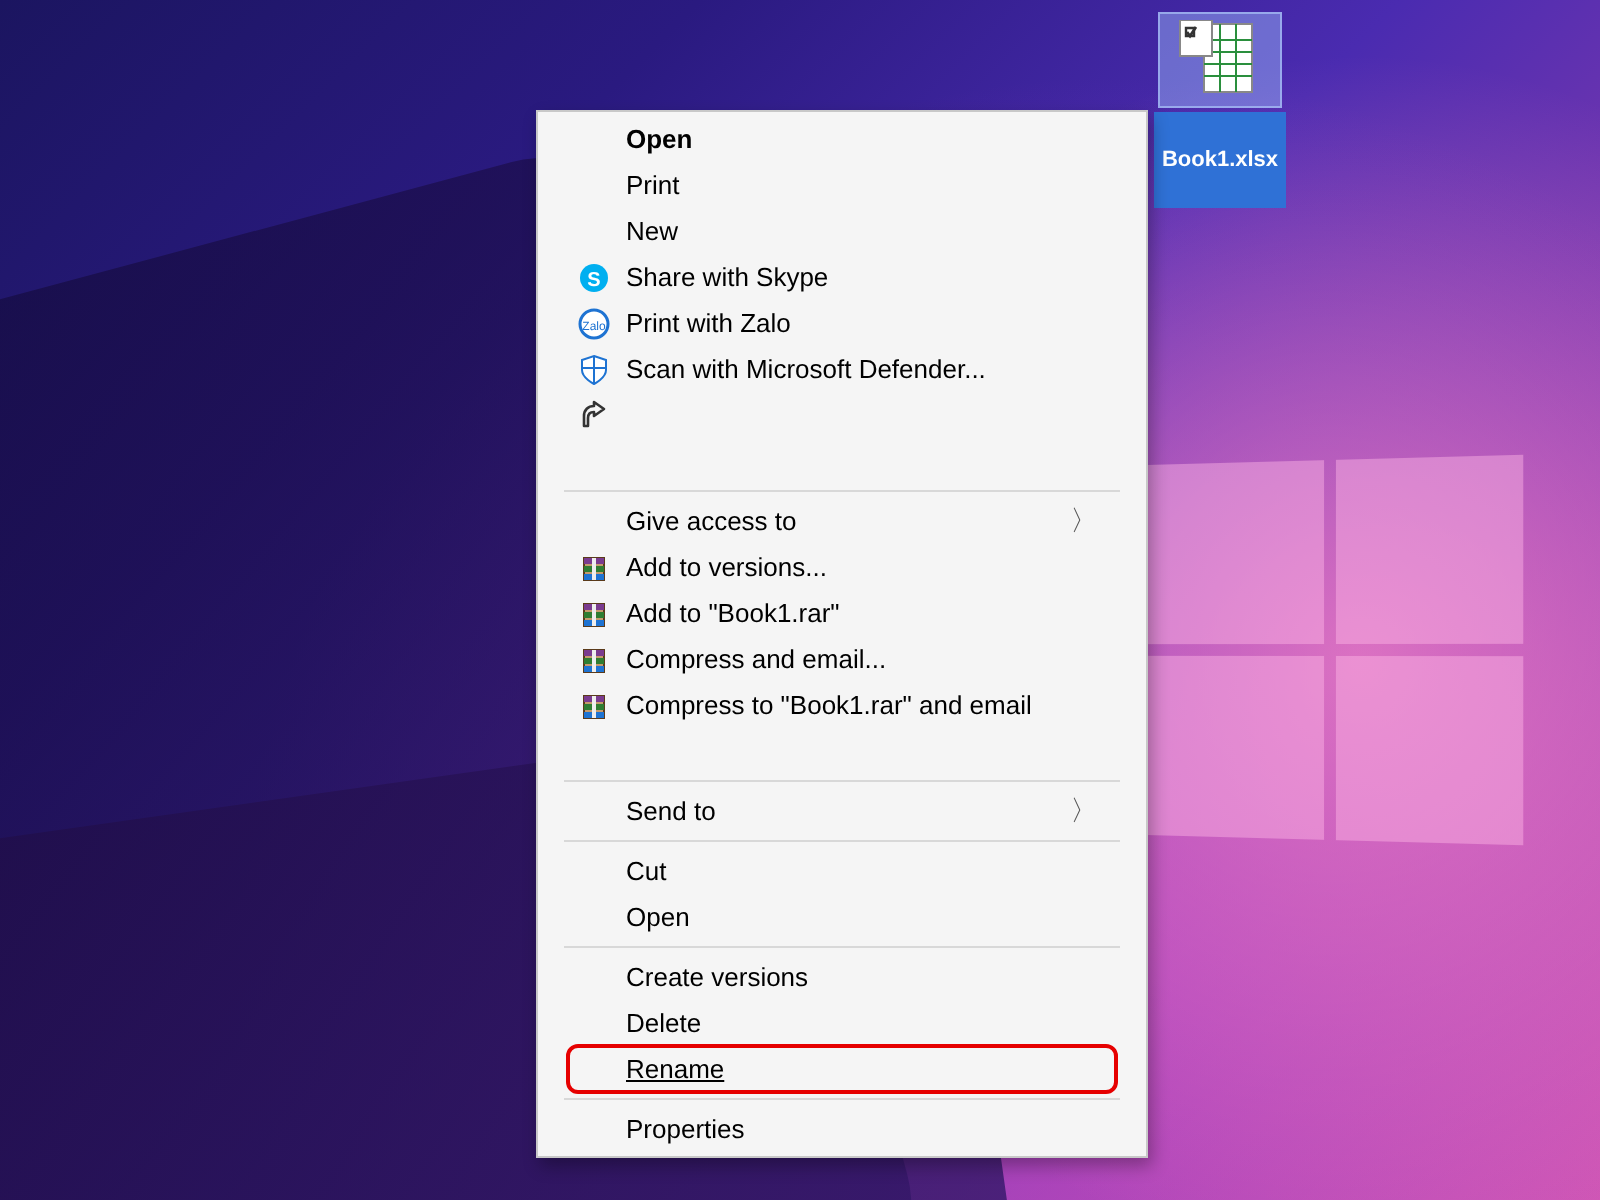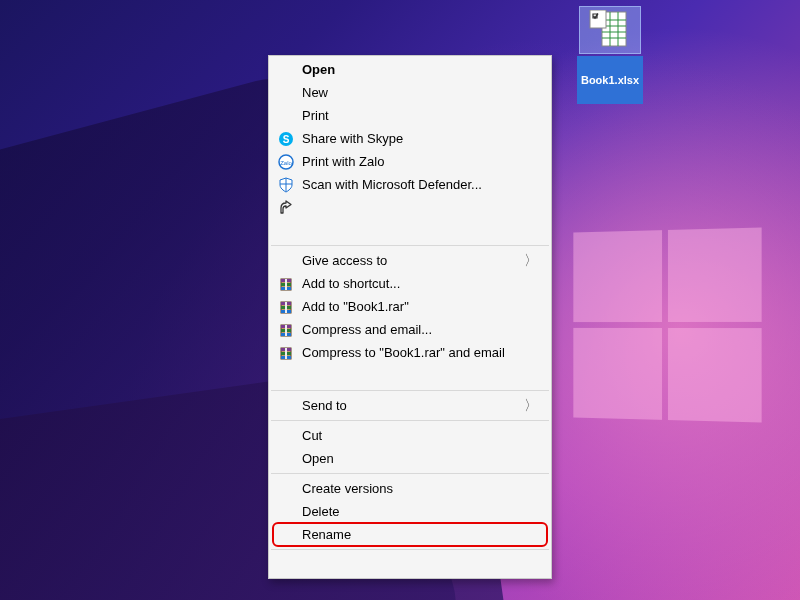--- a/index.html
+++ b/index.html
@@ -95,21 +95,21 @@
   }
   
   .context-menu {
     position: absolute;
     top: 55px;
     left: 268px;
     width: 280px;
     background: #f5f5f5;
     border: 1px solid #c8c8c8;
     box-shadow: 2px 4px 8px rgba(0,0,0,0.3);
-    padding: 2px 1px;
+    padding: 2px 12px;
   }
   .menu-item {
     display: flex;
     align-items: center;
     height: 23px;
     padding: 0 12px 0 6px;
     cursor: default;
     white-space: nowrap;
   }
   .menu-item .micon {
@@ -129,20 +129,21 @@
     padding-left: 8px;
   }
   .bold { font-weight: 600; }
   .separator {
     height: 1px;
     background: #d8d8d8;
     margin: 3px 1px;
   }
   .highlight-red {
     position: relative;
+    text-decoration: underline;
   }
   .highlight-red::after {
     content: "";
     position: absolute;
     left: 2px;
     right: 2px;
     top: -1px;
     bottom: -1px;
     border: 2px solid #e60000;
     border-radius: 6px;
@@ -180,25 +181,25 @@
     <span class="label">Book1.xlsx</span>
   </div>
 
   <div class="context-menu" id="context-menu">
       <div class="menu-item">
         <span class="micon"></span>
         <span class="mlabel bold">Open</span>
       </div>
       <div class="menu-item">
         <span class="micon"></span>
+        <span class="mlabel">Print</span>
+      </div>
+      <div class="menu-item">
+        <span class="micon"></span>
         <span class="mlabel">New</span>
-      </div>
-      <div class="menu-item">
-        <span class="micon"></span>
-        <span class="mlabel">Print</span>
       </div>
       <div class="menu-item">
         <span class="micon">
           <svg width="16" height="16" viewBox="0 0 16 16">
             <circle cx="8" cy="8" r="7" fill="#00aff0"></circle>
             <text x="8" y="12" text-anchor="middle" font-size="10" font-weight="bold" fill="#fff">S</text>
           </svg>
         </span>
         <span class="mlabel">Share with Skype</span>
       </div>
@@ -240,21 +241,21 @@
       <div class="menu-item">
         <span class="micon">
           <svg width="16" height="16" viewBox="0 0 16 16">
             <rect x="3" y="3" width="10" height="11" fill="#c49a6c" stroke="#5a3a1a"></rect>
             <rect x="3" y="3" width="10" height="3" fill="#7a3b8f"></rect>
             <rect x="3" y="7" width="10" height="3" fill="#2e7d32"></rect>
             <rect x="3" y="11" width="10" height="3" fill="#1e73d2"></rect>
             <rect x="7" y="3" width="2" height="11" fill="#eee"></rect>
           </svg>
         </span>
-        <span class="mlabel">Add to shortcut...</span>
+        <span class="mlabel">Add to versions...</span>
       </div>
       <div class="menu-item">
         <span class="micon">
           <svg width="16" height="16" viewBox="0 0 16 16">
             <rect x="3" y="3" width="10" height="11" fill="#c49a6c" stroke="#5a3a1a"></rect>
             <rect x="3" y="3" width="10" height="3" fill="#7a3b8f"></rect>
             <rect x="3" y="7" width="10" height="3" fill="#2e7d32"></rect>
             <rect x="3" y="11" width="10" height="3" fill="#1e73d2"></rect>
             <rect x="7" y="3" width="2" height="11" fill="#eee"></rect>
           </svg>
@@ -312,15 +313,16 @@
         <span class="micon"></span>
         <span class="mlabel">Delete</span>
       </div>
       <div class="menu-item highlight-red">
         <span class="micon"></span>
         <span class="mlabel">Rename</span>
       </div>
       <div class="separator"></div>
       <div class="menu-item">
         <span class="micon"></span>
+        <span class="mlabel">Properties</span>
       </div>
     </div>
 </div>
 
 </body></html>

